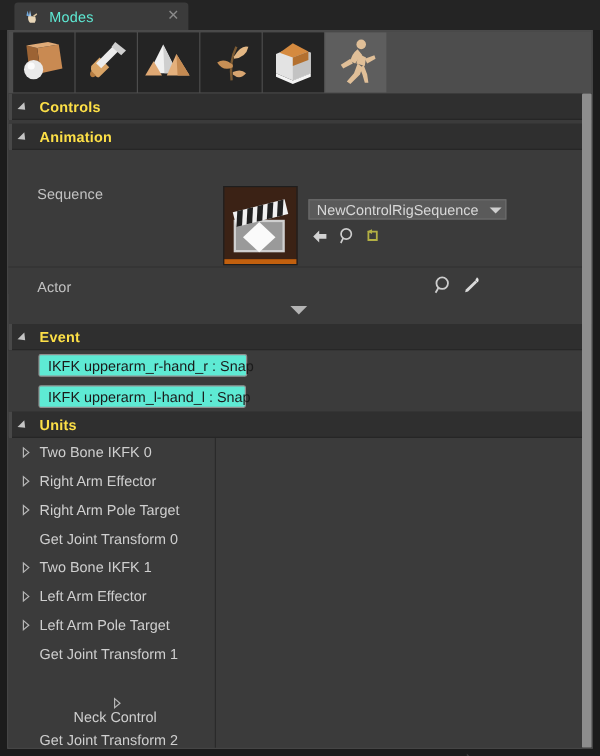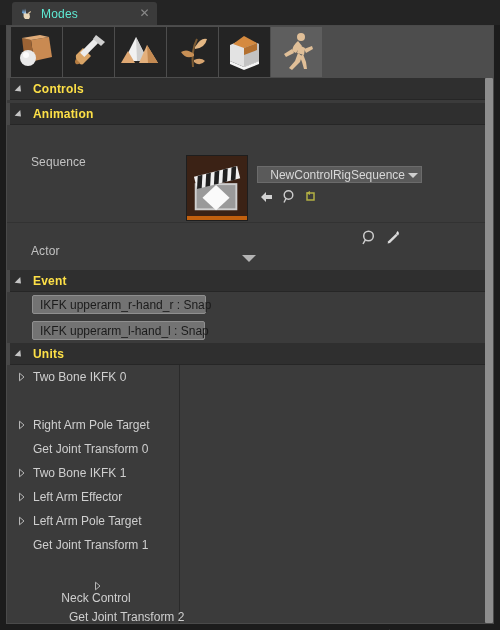--- a/index.html
+++ b/index.html
@@ -88,21 +88,21 @@
   }
   .thumb svg { display: block; }
   .thumb-strip {
     position: absolute; left: 0; bottom: 0; width: 100%; height: 4px;
     background: #c2600e;
   }
 
   
   .combo {
     position: absolute; background: #5a5a5a; border: 1px solid #6b6b6b;
-    display: flex; align-items: center; cursor: pointer; text-align: right;
+    display: flex; align-items: center; cursor: pointer;
   }
   .combo-text {
     flex: 1; color: #d8d8d8; font-size: 12px; padding-left: 6px;
     white-space: nowrap; overflow: hidden;
   }
   .combo-arrow {
     width: 16px; flex: 0 0 16px; height: 100%; position: relative;
   }
   .combo-arrow::after {
     content: ""; position: absolute; left: 3px; top: 50%; margin-top: -2px;
@@ -125,21 +125,21 @@
     border-left: 7px solid transparent; border-right: 7px solid transparent;
     border-top: 7px solid #b4b4b4;
   }
 
   .divider {
     position: absolute; left: 0; width: 486px; height: 1px; background: #323232;
   }
 
   
   .evtbtn {
-    position: absolute; height: 19px; background: #737373;
+    position: absolute; height: 19px; background: #5eead4;
     border: 1px solid #8f8f8f; border-radius: 2px;
     display: flex; align-items: center; padding: 0 7px; cursor: pointer;
   }
   .evtbtn span { color: #1b1b1b; font-size: 12px; white-space: nowrap; }
 
   
   .unitswrap {
     position: absolute; left: 0; width: 486px; background: #3b3b3b; text-decoration: underline;
   }
   .unitrow {
@@ -318,21 +318,21 @@
   </div>
   <div class="iconbtn" style="left:298px; top:164px;">
     <svg width="13" height="13" viewBox="0 0 13 13">
       <path d="M2 3 L9 3 L9 10 L2 10 Z" fill="none" stroke="#b3b044" stroke-width="1.5"></path>
       <path d="M5 1 L5 5 L1 3 Z" fill="#b3b044"></path>
     </svg>
   </div>
 
   <div class="divider" style="top:196px;"></div>
 
-  <span class="row-label" style="left:24px; top:218px;">Actor</span>
+  <span class="row-label" style="left:24px; top:206px;">Actor</span>
 
 
   <div class="iconbtn" style="left:354px; top:203px;">
     <svg width="17" height="17" viewBox="0 0 17 17">
       <circle cx="7.5" cy="7" r="4.8" fill="none" stroke="#cdcdcd" stroke-width="1.5"></circle>
       <line x1="4.5" y1="10.6" x2="2" y2="15" stroke="#cdcdcd" stroke-width="1.5"></line>
     </svg>
   </div>
   <div class="iconbtn" style="left:378px; top:203px;">
     <svg width="17" height="17" viewBox="0 0 17 17">
@@ -365,20 +365,28 @@
   <div class="unitswrap" id="units-list" style="top:339px; height:258px;">
     <div class="unit-splitter" style="left:172px; top:0; height:258px;"></div>
   <div class="unitrow" style="top: 0px;">
         <span class="unit-tri has">
           <svg width="8" height="10" viewBox="0 0 8 10">
             <path d="M1.5 1.2 L6 5 L1.5 8.8 Z" fill="none" stroke="#b6b6b6" stroke-width="1"></path>
           </svg>
         </span>
         <span class="unit-label">Two Bone IKFK 0</span>
       </div>
+      <div class="unitrow" style="top: 24px;">
+        <span class="unit-tri has">
+          <svg width="8" height="10" viewBox="0 0 8 10">
+            <path d="M1.5 1.2 L6 5 L1.5 8.8 Z" fill="none" stroke="#b6b6b6" stroke-width="1"></path>
+          </svg>
+        </span>
+        <span class="unit-label">Right Arm Effector</span>
+      </div>
       <div class="unitrow" style="top: 48px;">
         <span class="unit-tri has">
           <svg width="8" height="10" viewBox="0 0 8 10">
             <path d="M1.5 1.2 L6 5 L1.5 8.8 Z" fill="none" stroke="#b6b6b6" stroke-width="1"></path>
           </svg>
         </span>
         <span class="unit-label">Right Arm Pole Target</span>
       </div>
       <div class="unitrow" style="top: 72px;">
         <span class="unit-tri"></span>
@@ -413,21 +421,21 @@
         <span class="unit-label">Get Joint Transform 1</span>
       </div>
       <div class="unitrow" style="top: 216px; flex-direction: column;">
         <span class="unit-tri has">
           <svg width="8" height="10" viewBox="0 0 8 10">
             <path d="M1.5 1.2 L6 5 L1.5 8.8 Z" fill="none" stroke="#b6b6b6" stroke-width="1"></path>
           </svg>
         </span>
         <span class="unit-label">Neck Control</span>
       </div>
-      <div class="unitrow" style="top: 240px; gap: 36px;">
+      <div class="unitrow" style="top: 240px;">
         <span class="unit-tri"></span>
         <span class="unit-label">Get Joint Transform 2</span>
       </div>
     </div>
 
   <div class="scrollbar" style="top:52px; height:545px;">
     <div class="scroll-thumb" style="height:545px;"></div>
   </div>
 
   <div class="cursor-ghost">

